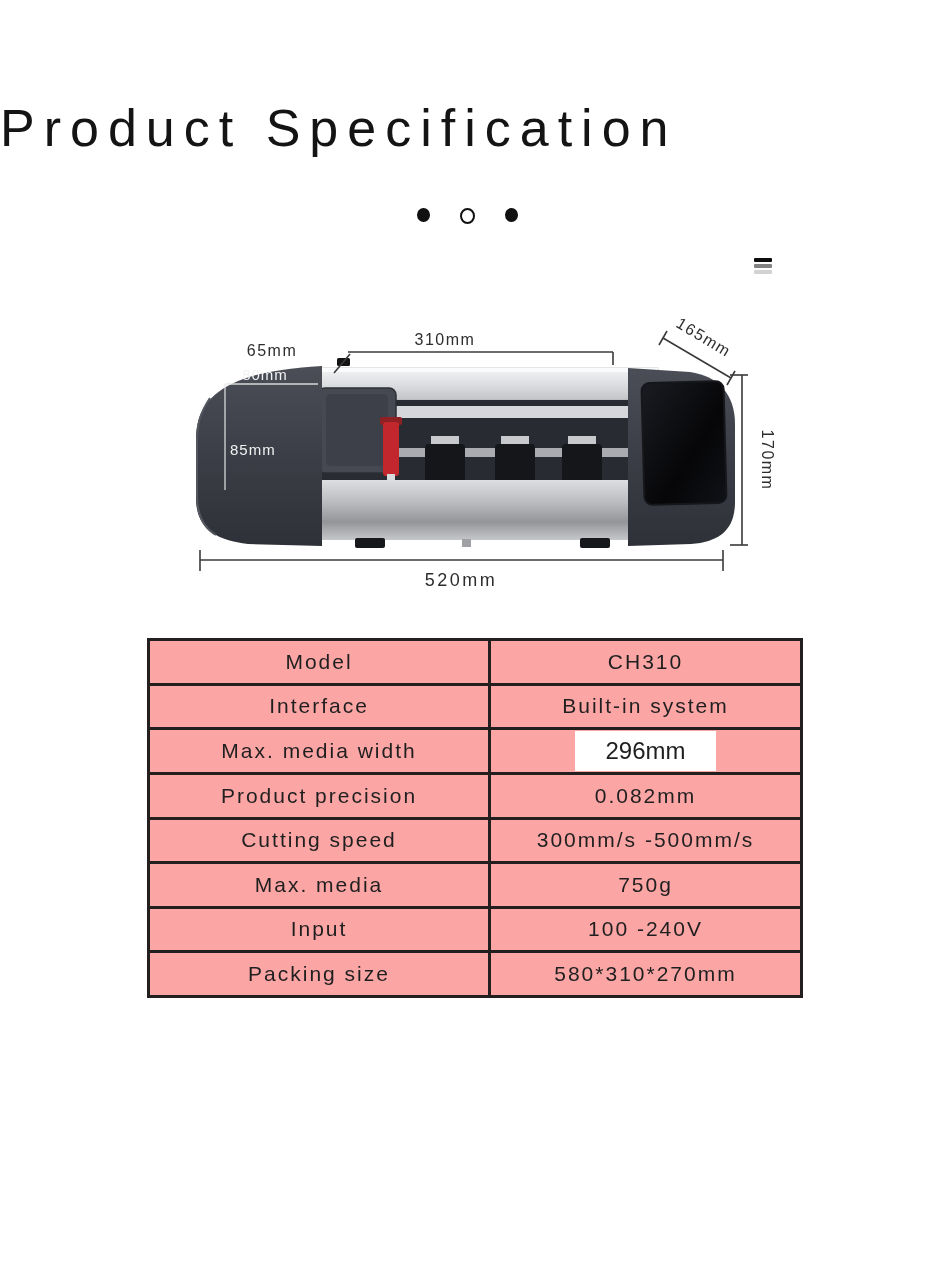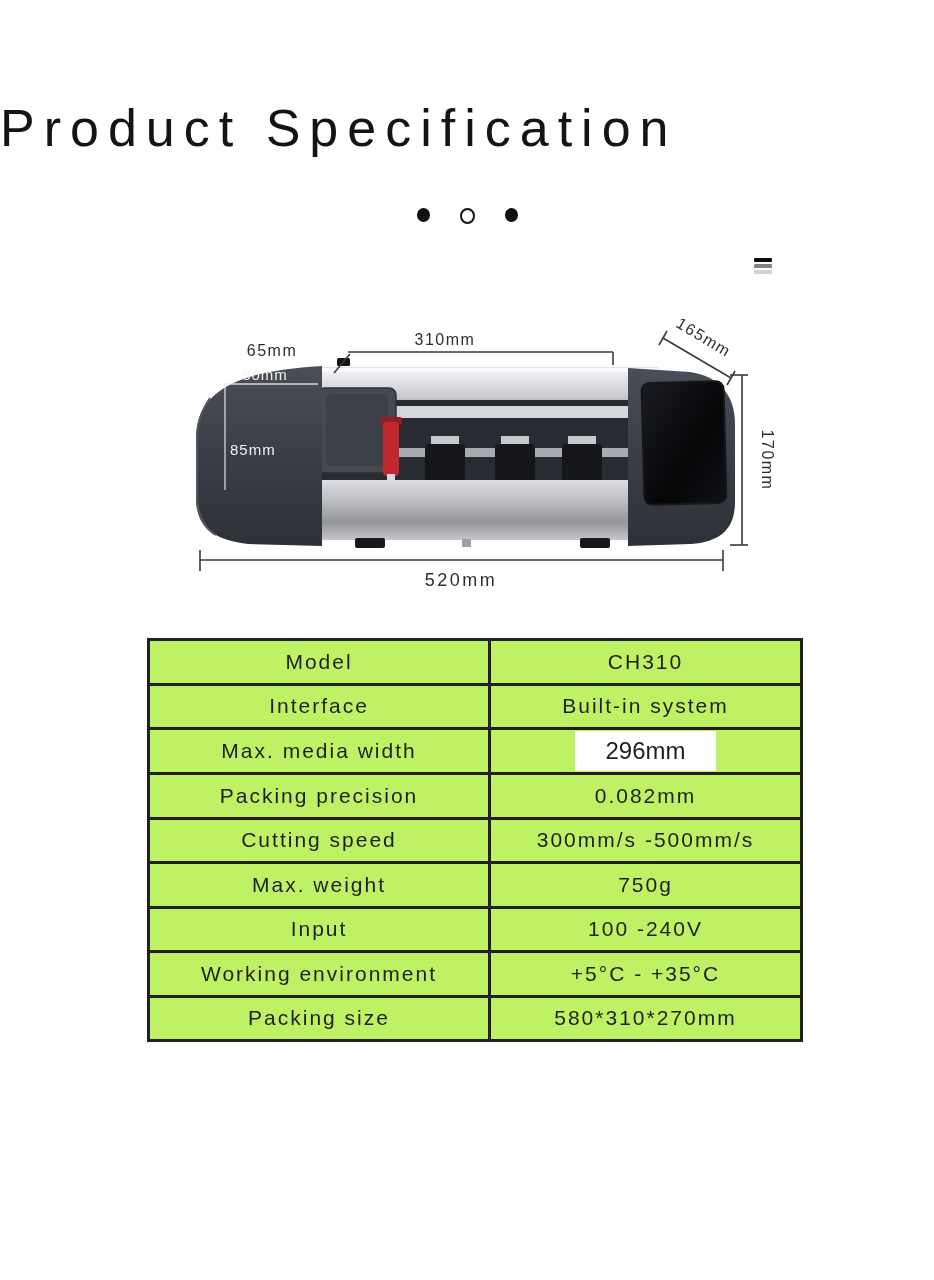--- a/index.html
+++ b/index.html
@@ -38,21 +38,21 @@
   .dim-text-big{font-size:18px;fill:#2e2e2e;letter-spacing:2.5px;}
   .dim-text-white{font-size:15px;fill:#f2f2f2;letter-spacing:1px;}
   
   table.spec{
     position:absolute;top:638px;left:147px;
     width:643px;border-collapse:collapse;table-layout:fixed;
   }
   table.spec td{
     border:3px solid #241f1f;
     height:39.5px;text-align:center;vertical-align:middle;
-    background:#bef264;
+    background:#fca5a5;
     font-size:21px;letter-spacing:2px;color:#1f1f1f;
     white-space:pre;overflow:hidden;
   }
   table.spec td.c-label{width:336px;}
   table.spec td.c-value{width:307px;}
   td.condensed{letter-spacing:0px;font-size:20px;}
   .patch{background:#ffffff;display:inline-block;padding:6px 30px;letter-spacing:0px;font-size:24px;}
 </style>
 </head>
 <body>
@@ -169,37 +169,33 @@
     </tr>
     <tr>
       <td class="c-label">Interface</td>
       <td class="c-value">Built-in system</td>
     </tr>
     <tr>
       <td class="c-label">Max. media width</td>
       <td class="c-value"><span class="patch">296mm</span></td>
     </tr>
     <tr>
-      <td class="c-label">Packing precision</td>
+      <td class="c-label">Product precision</td>
       <td class="c-value">0.082mm</td>
     </tr>
     <tr>
       <td class="c-label">Cutting speed</td>
       <td class="c-value">300mm/s -500mm/s</td>
     </tr>
     <tr>
-      <td class="c-label">Max. weight</td>
+      <td class="c-label">Max. media</td>
       <td class="c-value">750g</td>
     </tr>
     <tr>
       <td class="c-label">Input</td>
       <td class="c-value">100 -240V</td>
     </tr>
     <tr>
-      <td class="c-label">Working environment</td>
-      <td class="c-value">+5°C - +35°C</td>
-    </tr>
-    <tr>
       <td class="c-label">Packing size</td>
       <td class="c-value condensed">580*310*270mm</td>
     </tr>
   </tbody>
 </table>
 
 </body></html>

